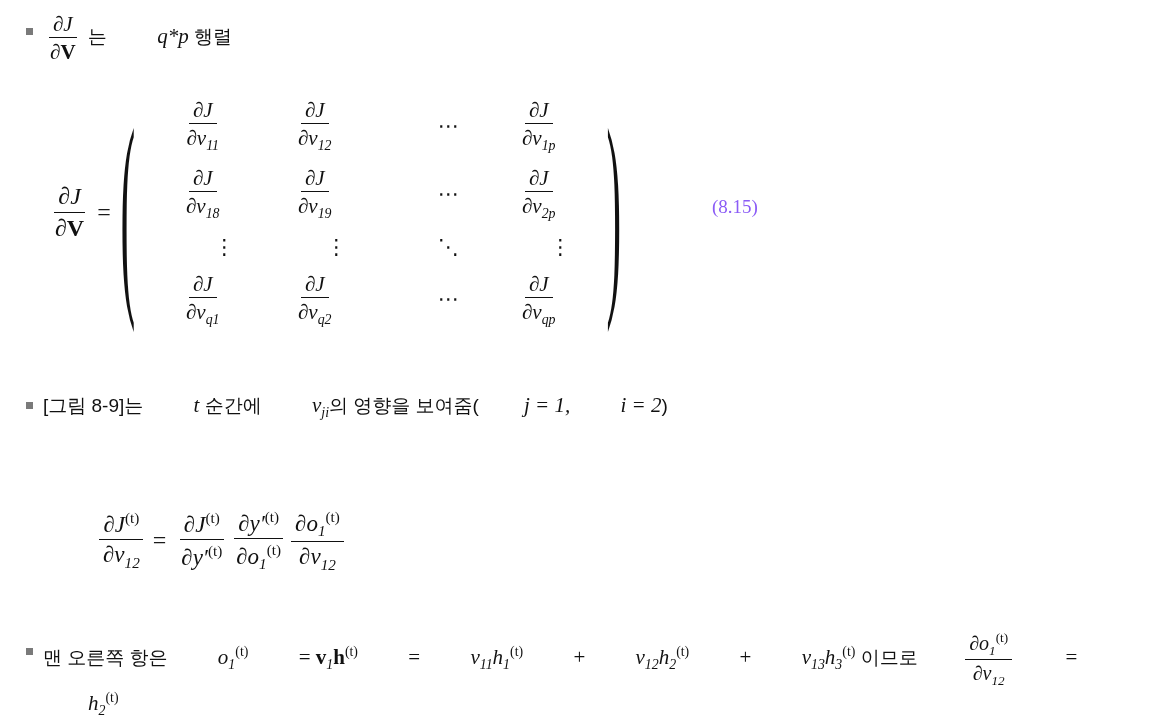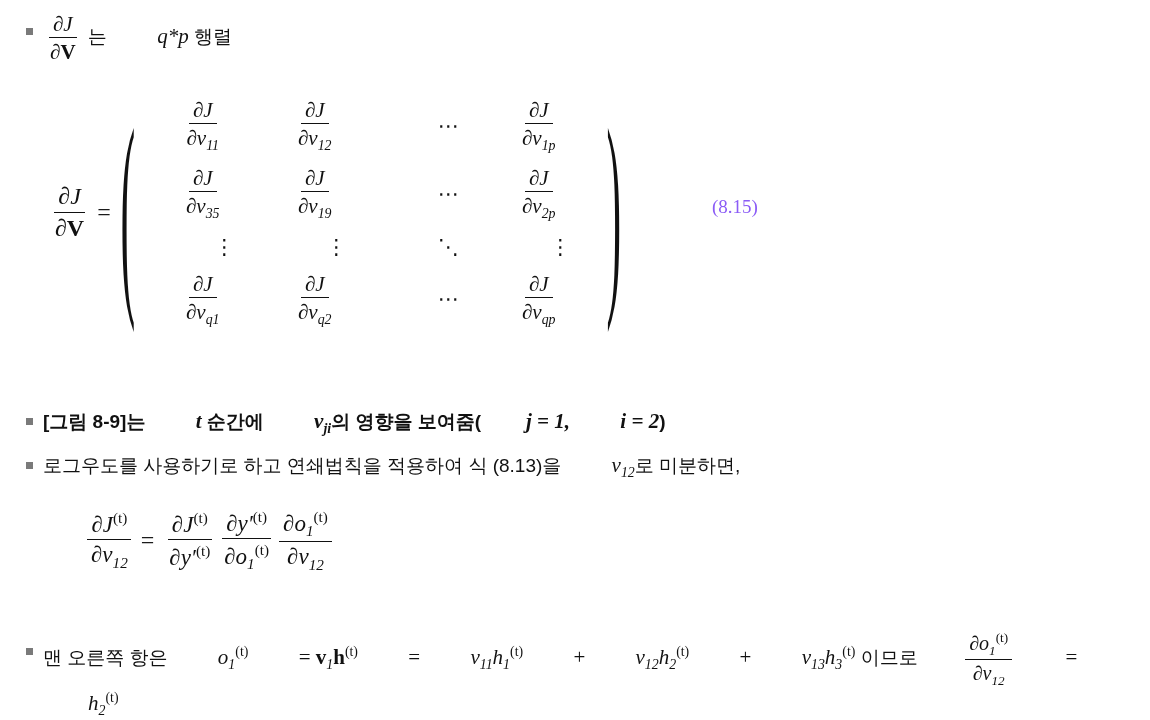--- a/index.html
+++ b/index.html
@@ -149,33 +149,32 @@
     top: 196px;
     font-family: "Liberation Serif", serif;
     font-size: 19px;
     color: #8b5cf6;
   }
 
   
   .line3 {
     position: absolute;
     left: 26px;
-    top: 406px;
-    font-weight: bold;
+    top: 390px;
   }
   .line4 {
     position: absolute;
     left: 26px;
     top: 450px;
   }
 
   
   .chain-eq {
     position: absolute;
-    left: 84px;
+    left: 96px;
     top: 508px;
     font-family: "Liberation Serif", serif;
     font-size: 23px;
     display: flex;
     align-items: center;
   }
 
   
   .line5 {
     position: absolute;
@@ -232,21 +231,21 @@
               </span></td>
         <td><span class="math dots">⋯</span></td>
         <td><span class="math frac">
                 <span class="num">∂<span style="font-style:italic">J</span></span>
                 <span class="den">∂<span style="font-style:italic">v</span><sub class="sm">1p</sub></span>
               </span></td>
       </tr>
       <tr>
         <td><span class="math frac">
                 <span class="num">∂<span style="font-style:italic">J</span></span>
-                <span class="den">∂<span style="font-style:italic">v</span><sub class="sm">35</sub></span>
+                <span class="den">∂<span style="font-style:italic">v</span><sub class="sm">18</sub></span>
               </span></td>
         <td><span class="math frac">
                 <span class="num">∂<span style="font-style:italic">J</span></span>
                 <span class="den">∂<span style="font-style:italic">v</span><sub class="sm">19</sub></span>
               </span></td>
         <td><span class="math dots">⋯</span></td>
         <td><span class="math frac">
                 <span class="num">∂<span style="font-style:italic">J</span></span>
                 <span class="den">∂<span style="font-style:italic">v</span><sub class="sm">2p</sub></span>
               </span></td>
@@ -286,27 +285,20 @@
     <span class="bullet-mark"></span>
     <span class="bullet-text">
       <span>[그림 8-9]는</span>
       <span class="math">t</span>
       <span>순간에</span>
       <span class="math"><span>v</span><sub class="sm">ji</sub></span><span>의 영향을 보여줌(</span><span class="math">j = 1,</span>
       <span class="math">i = 2</span><span>)</span>
     </span>
   </div>
 
-  <div class="bullet-row line4">
-    <span class="bullet-mark"></span>
-    <span class="bullet-text">
-      <span>로그우도를 사용하기로 하고 연쇄법칙을 적용하여 식 (8.13)을</span>
-      <span class="math"><span>v</span><sub class="sm">12</sub></span><span>로 미분하면,</span>
-    </span>
-  </div>
 
   <div class="chain-eq">
     <span class="math frac" style="font-size:23px">
       <span class="num"><span>∂J</span><sup class="up">(t)</sup></span>
       <span class="den"><span>∂v</span><sub class="sm">12</sub></span>
     </span>
     <span class="eq-sign">=</span>
     <span class="math frac" style="font-size:23px">
       <span class="num"><span>∂J</span><sup class="up">(t)</sup></span>
       <span class="den"><span>∂y′</span><sup class="up">(t)</sup></span>

